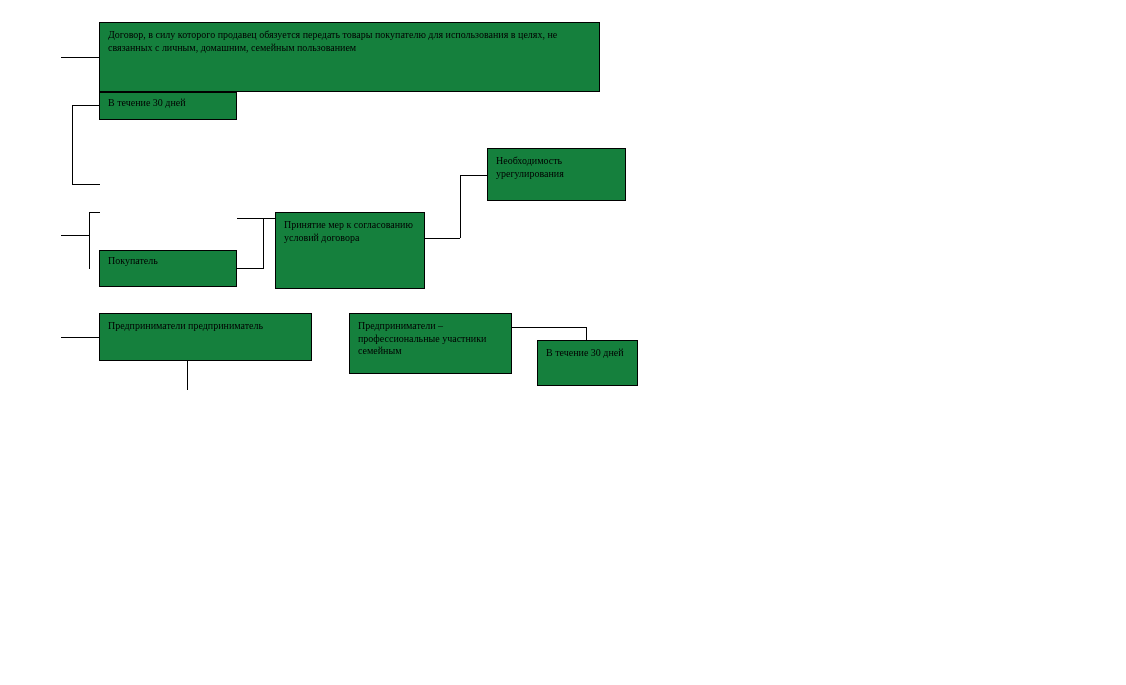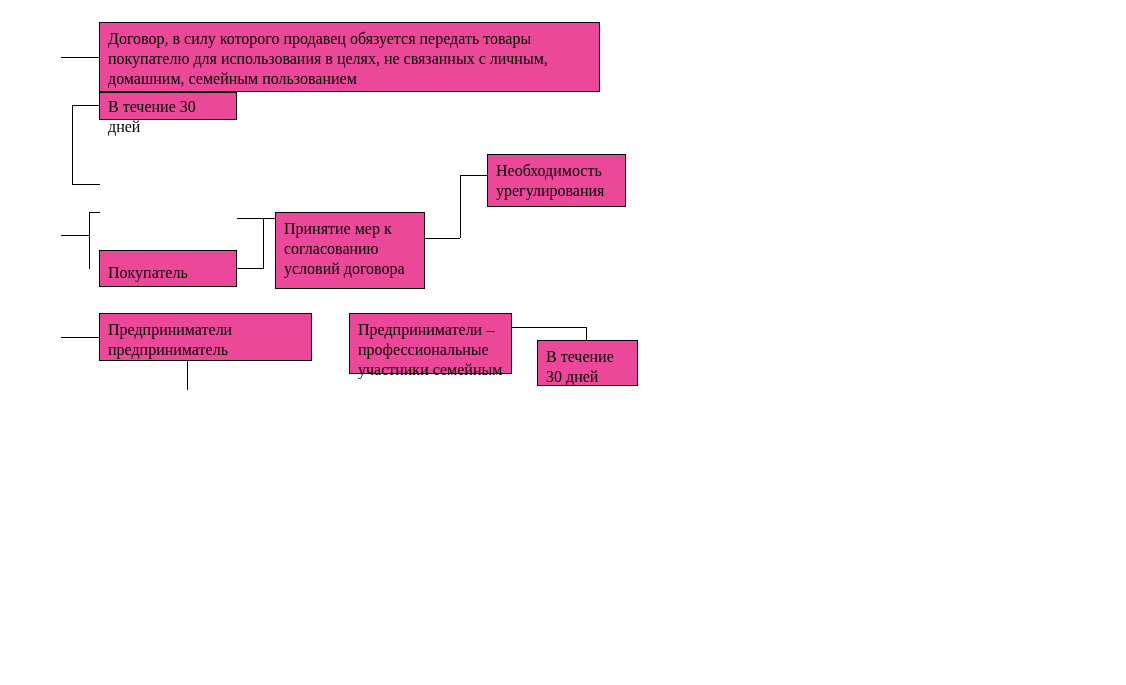--- a/index.html
+++ b/index.html
@@ -14,23 +14,23 @@
     position: relative;
     width: 1126px;
     height: 685px;
     background: #ffffff;
     overflow: hidden;
   }
   .node {
     position: absolute;
     box-sizing: border-box;
     border: 1px solid #000000;
-    background: #ec4899;
+    background: #15803d;
     font-family: "Liberation Serif", serif;
-    font-size: 16px;
+    font-size: 10px;
     line-height: 1.25;
     color: #000000;
     padding: 6px 8px;
     white-space: pre-wrap;
   }
   .conn {
     position: absolute;
     background: #000000;
   }
   .conn.h { height: 1px; }
@@ -62,25 +62,25 @@
   <div class="conn h" style="left:61px; top:337px; width:38px;"></div>
   <div class="conn v" style="left:187px; top:361px; height:29px;"></div>
 
   <div class="conn h" style="left:512px; top:327px; width:74px;"></div>
   <div class="conn v" style="left:586px; top:327px; height:13px;"></div>
 
   <div class="node" style="left:99px; top:22px; width:501px; height:70px;">Договор, в силу которого продавец обязуется передать товары покупателю для использования в целях, не связанных с личным, домашним, семейным пользованием</div>
 
   <div class="node" style="left:99px; top:92px; width:138px; height:28px; padding-top:4px;">В течение 30 дней</div>
 
-  <div class="node" style="left:487px; top:154px; width:139px; height:53px;">Необходимость урегулирования</div>
+  <div class="node" style="left:487px; top:148px; width:139px; height:53px;">Необходимость урегулирования</div>
 
   <div class="node" style="left:275px; top:212px; width:150px; height:77px;">Принятие мер к согласованию условий договора</div>
 
-  <div class="node" style="left:99px; top:250px; width:138px; height:37px; padding-top:12px;">Покупатель</div>
+  <div class="node" style="left:99px; top:250px; width:138px; height:37px; padding-top:4px;">Покупатель</div>
 
   <div class="node" style="left:99px; top:313px; width:213px; height:48px;">Предприниматели предприниматель</div>
 
   <div class="node" style="left:349px; top:313px; width:163px; height:61px;">Предприниматели – профессиональные участники семейным</div>
 
   <div class="node" style="left:537px; top:340px; width:101px; height:46px;">В течение 30 дней</div>
 
 </div>
 
 </body></html>

